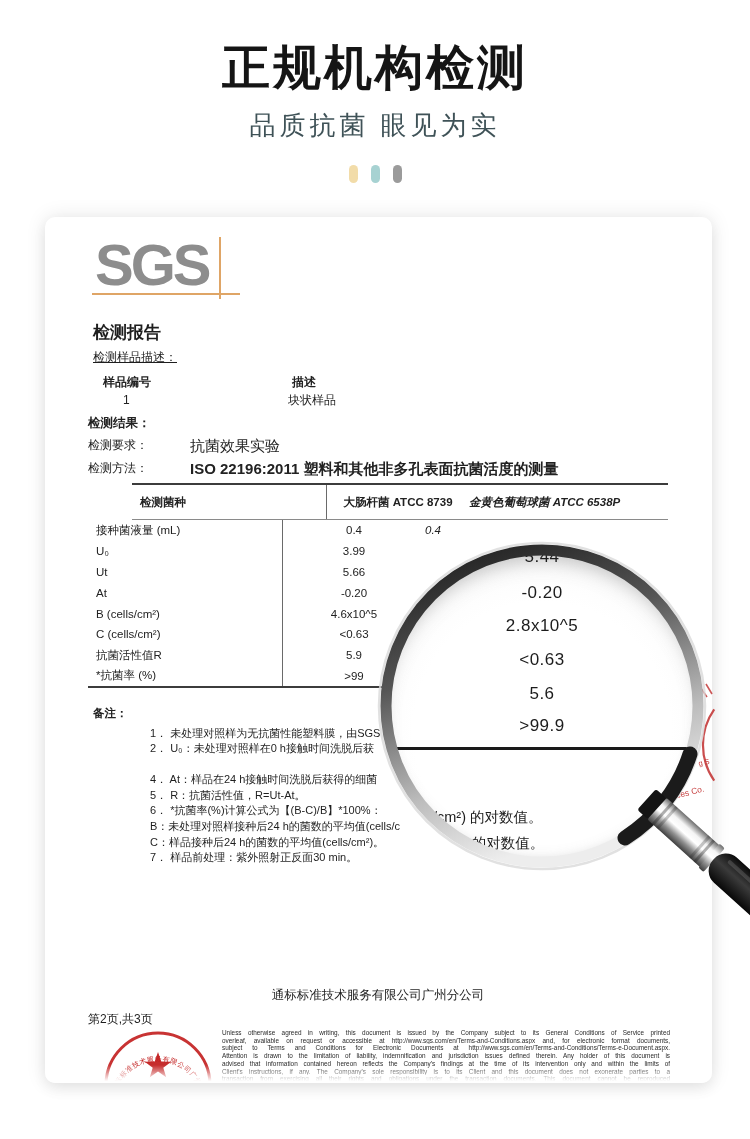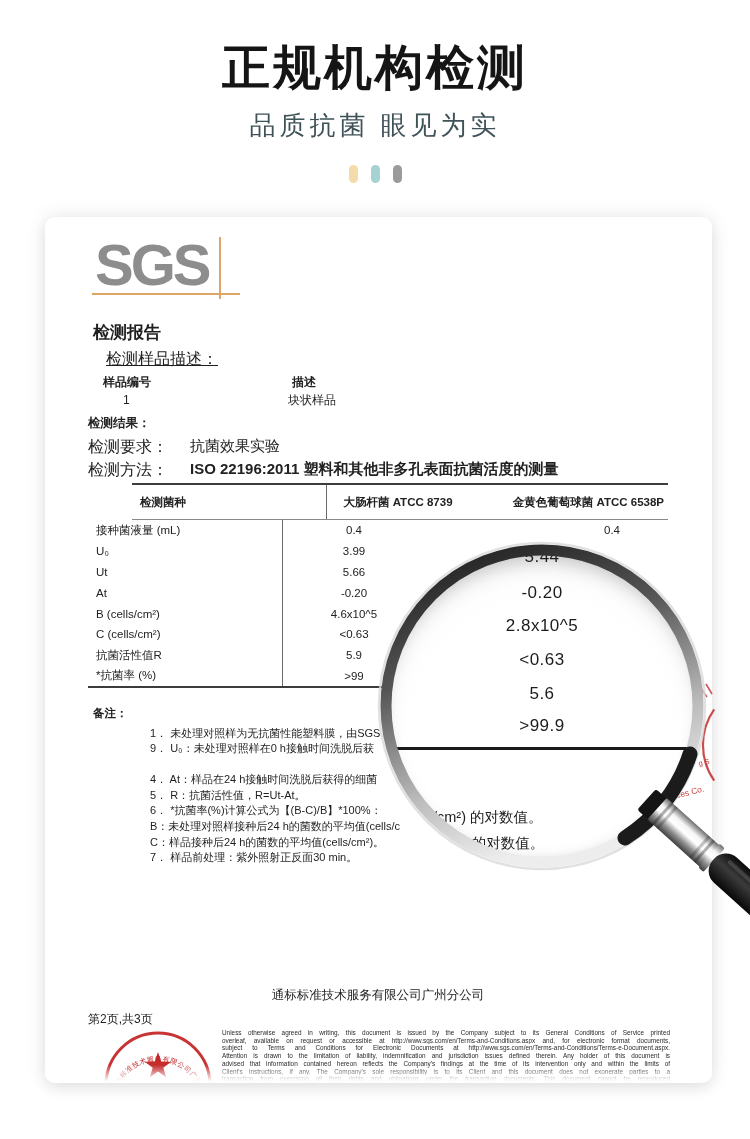--- a/index.html
+++ b/index.html
@@ -27,39 +27,39 @@
   .card{
     position:absolute;left:45px;top:217px;width:667px;height:866px;
     background:#fff;border-radius:10px;overflow:hidden;
     box-shadow:0 0 20px rgba(0,0,0,.10), 0 6px 14px rgba(0,0,0,.06);
   }
   .sgs-text{position:absolute;left:50px;top:18px;font-size:58px;font-weight:700;color:#8d8d8d;letter-spacing:-3px;line-height:60px;}
   .sgs-hline{position:absolute;left:47px;top:76px;width:148px;height:2px;background:#dfa566;}
   .sgs-vline{position:absolute;left:174px;top:20px;width:2px;height:62px;background:#dfa566;}
 
   .rep-title{position:absolute;left:48px;top:104px;font-size:17px;font-weight:700;color:#1e1e1e;}
-  .rep-sample-label{position:absolute;left:48px;top:132px;font-size:16px;text-decoration:underline;color:#1e1e1e;margin-left:13px;}
+  .rep-sample-label{position:absolute;left:48px;top:132px;font-size:12px;text-decoration:underline;color:#1e1e1e;}
   .st-h1{position:absolute;left:58px;top:157px;font-size:12px;font-weight:700;}
   .st-h2{position:absolute;left:247px;top:157px;font-size:12px;font-weight:700;}
   .st-v1{position:absolute;left:78px;top:176px;font-size:12px;}
   .st-v2{position:absolute;left:243px;top:175px;font-size:12px;}
 
   .res-label{position:absolute;left:43px;top:198px;font-size:12.5px;font-weight:700;}
-  .kv-label{position:absolute;left:43px;font-size:16px;}
+  .kv-label{position:absolute;left:43px;font-size:12px;}
   .kv-value{position:absolute;left:145px;font-size:15px;}
   .kv-bold{font-weight:700;}
 
   
   .rtable{position:absolute;left:43px;top:266px;width:580px;}
   .thead{display:flex;height:34px;align-items:center;border-top:2.5px solid #3c3c3c;border-bottom:1.5px solid #8a8a8a;margin-left:44px;}
   .trow{display:flex;height:20.8px;align-items:center;}
   .tbot{border-top:2.5px solid #3c3c3c;height:0;}
   .cl{width:195px;padding-left:8px;box-sizing:border-box;border-right:1px solid #6a6a6a;align-self:stretch;display:flex;align-items:center;font-size:11.5px;}
   .c1{width:142px;text-align:center;font-size:11.5px;}
-  .c2{width:195px;text-align:right;font-size:11.5px;}
+  .c2{width:195px;text-align:left;font-size:11.5px;font-style:italic;}
   .thead .cl,.thead .c1,.thead .c2{font-weight:700;font-size:11.5px;}
 
   
   .notes-label{position:absolute;left:48px;top:489px;font-size:11.5px;font-weight:700;}
   .note-line{position:absolute;left:105px;font-size:11px;white-space:nowrap;color:#1e1e1e;}
 
   
   .f-company{position:absolute;left:43px;top:770px;width:580px;text-align:center;font-size:12.5px;color:#1e1e1e;}
   .f-page{position:absolute;left:43px;top:794px;width:580px;font-size:12px;color:#1e1e1e;}
   .fineprint{position:absolute;left:177px;top:812px;width:448px;height:54px;overflow:hidden;}
@@ -155,21 +155,21 @@
     <div class="trow">
         <div class="cl">*抗菌率 (%)</div>
         <div class="c1">&gt;99</div>
         <div class="c2"></div>
       </div>
     <div class="tbot"></div>
   </div>
 
   <div class="notes-label">备注：</div>
   <div class="note-line" style="top:509px">1． 未处理对照样为无抗菌性能塑料膜，由SGS</div>
-  <div class="note-line" style="top:524px">9． U₀：未处理对照样在0 h接触时间洗脱后获</div>
+  <div class="note-line" style="top:524px">2． U₀：未处理对照样在0 h接触时间洗脱后获</div>
   <div class="note-line" style="top:555px">4． At：样品在24 h接触时间洗脱后获得的细菌</div>
   <div class="note-line" style="top:571px">5． R：抗菌活性值，R=Ut-At。</div>
   <div class="note-line" style="top:586px">6． *抗菌率(%)计算公式为【(B-C)/B】*100%：</div>
   <div class="note-line" style="top:602px">B：未处理对照样接种后24 h的菌数的平均值(cells/c</div>
   <div class="note-line" style="top:618px">C：样品接种后24 h的菌数的平均值(cells/cm²)。</div>
   <div class="note-line" style="top:633px">7． 样品前处理：紫外照射正反面30 min。</div>
 
   <div class="f-company">通标标准技术服务有限公司广州分公司</div>
   <div class="f-page">第2页,共3页</div>
   <div class="fineprint">

